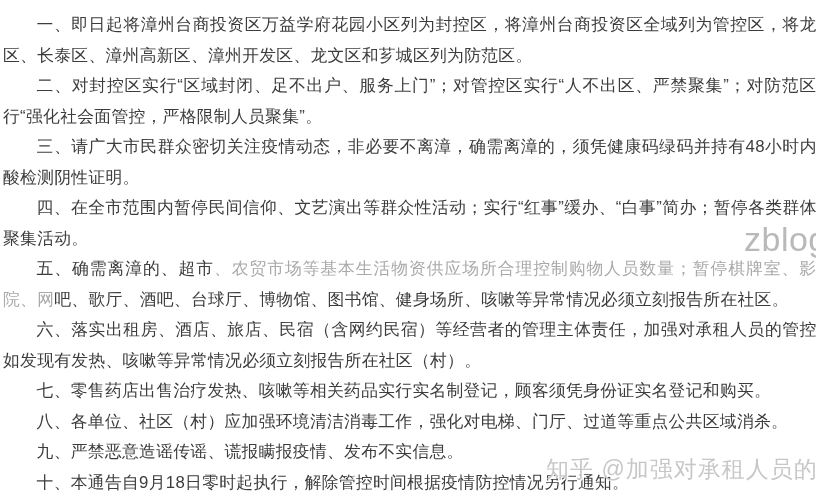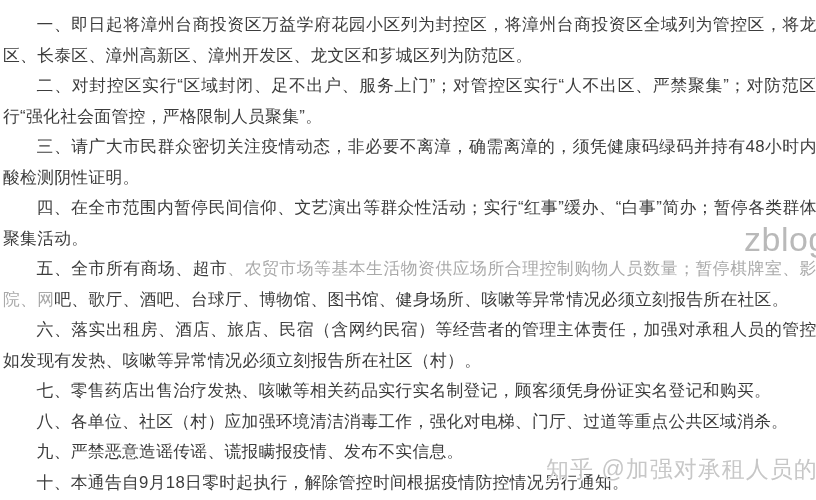--- a/index.html
+++ b/index.html
@@ -62,21 +62,21 @@
 <div class="page">
 
   <p class="para">一、即日起将漳州台商投资区万益学府花园小区列为封控区，将漳州台商投资区全域列为管控区，将龙海区、长泰区、漳州高新区、漳州开发区、龙文区和芗城区列为防范区。</p>
 
   <p class="para">二、对封控区实行“区域封闭、足不出户、服务上门”；对管控区实行“人不出区、严禁聚集”；对防范区实行“强化社会面管控，严格限制人员聚集”。</p>
 
   <p class="para">三、请广大市民群众密切关注疫情动态，非必要不离漳，确需离漳的，须凭健康码绿码并持有48小时内核酸检测阴性证明。</p>
 
   <p class="para">四、在全市范围内暂停民间信仰、文艺演出等群众性活动；实行“红事”缓办、“白事”简办；暂停各类群体性聚集活动。</p>
 
-  <p class="para"><span>五、全市所有商场、超市</span><span class="muted">、农贸市场等基本生活物资供应场所合理控制购物人员数量；暂停棋牌室、影剧院、网</span><span>吧、歌厅、酒吧、台球厅、博物馆、图书馆、健身场所、咳嗽等异常情况必须立刻报告所在社区。</span></p>
+  <p class="para"><span>五、确需离漳的、超市</span><span class="muted">、农贸市场等基本生活物资供应场所合理控制购物人员数量；暂停棋牌室、影剧院、网</span><span>吧、歌厅、酒吧、台球厅、博物馆、图书馆、健身场所、咳嗽等异常情况必须立刻报告所在社区。</span></p>
 
   <p class="para">六、落实出租房、酒店、旅店、民宿（含网约民宿）等经营者的管理主体责任，加强对承租人员的管控，如发现有发热、咳嗽等异常情况必须立刻报告所在社区（村）。</p>
 
   <p class="para">七、零售药店出售治疗发热、咳嗽等相关药品实行实名制登记，顾客须凭身份证实名登记和购买。</p>
 
   <p class="para">八、各单位、社区（村）应加强环境清洁消毒工作，强化对电梯、门厅、过道等重点公共区域消杀。</p>
 
   <p class="para">九、严禁恶意造谣传谣、谎报瞒报疫情、发布不实信息。</p>
 
   <p class="para">十、本通告自9月18日零时起执行，解除管控时间根据疫情防控情况另行通知。</p>

